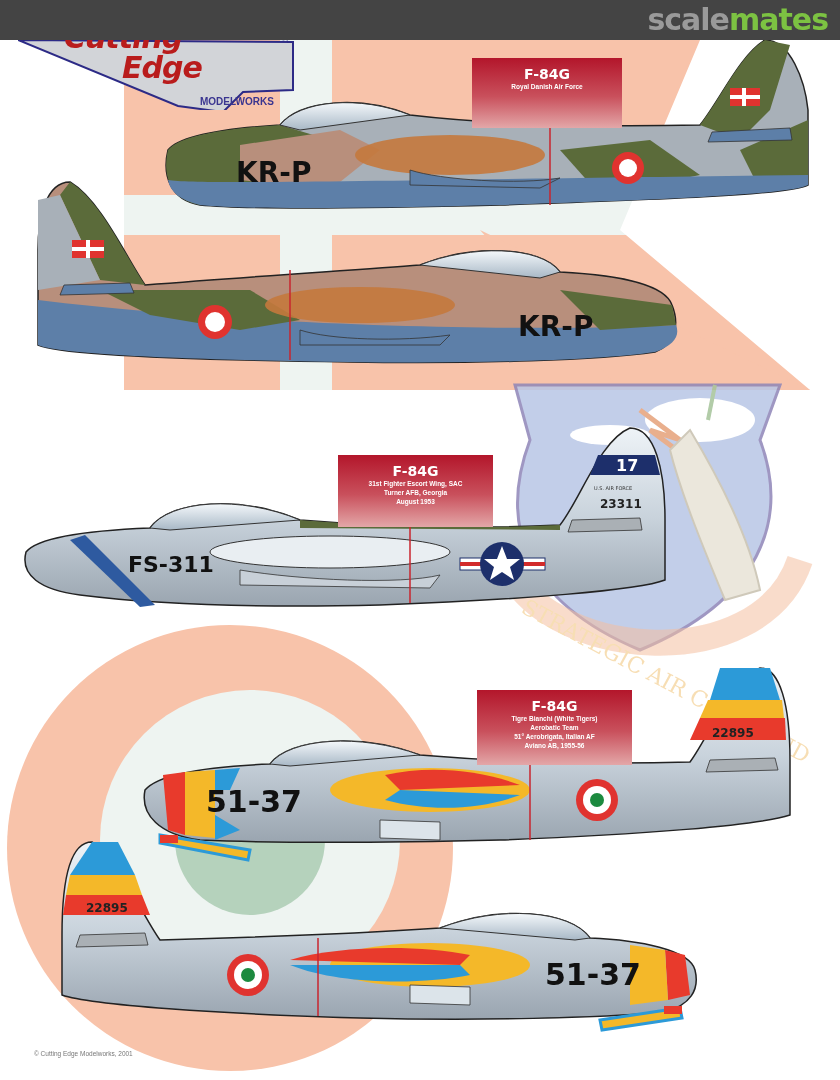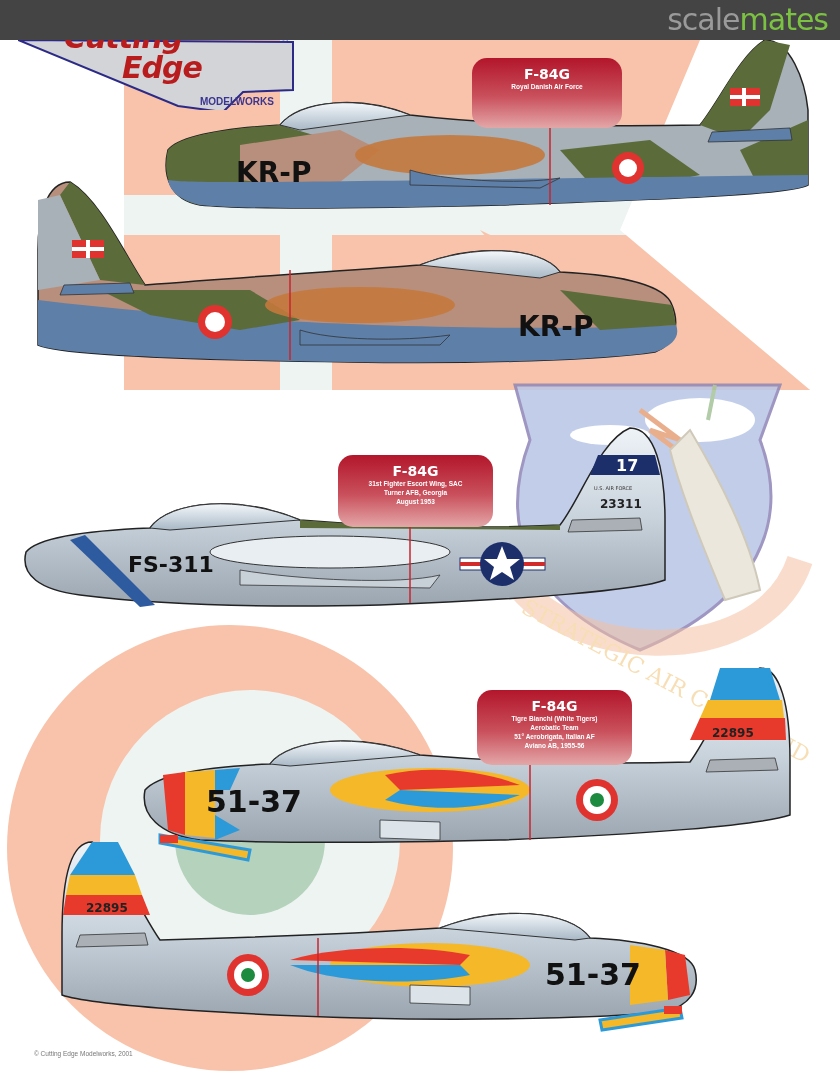--- a/index.html
+++ b/index.html
@@ -5,21 +5,21 @@
   * { box-sizing: border-box; margin: 0; padding: 0; }
   html, body { width: 840px; height: 1080px; overflow: hidden; background: #ffffff; }
   body { position: relative; font-family: "Liberation Sans", sans-serif; }
 
   .top-bar {
     position: absolute; left: 0; top: 0; width: 840px; height: 40px;
     background: #444444; z-index: 50;
   }
   .brand {
     position: absolute; right: 12px; top: 2px;
-    font-family: "DejaVu Sans", sans-serif; font-weight: normal; font-size: 30px; letter-spacing: -1px;
+    font-family: "DejaVu Sans", sans-serif; font-weight: bold; font-size: 30px; letter-spacing: -1px;
   }
   .brand .scale { color: #9a9a9a; }
   .brand .mates { color: #7cc242; }
 
   .layer { position: absolute; left: 0; top: 0; width: 840px; height: 1080px; }
 
   .logo {
     position: absolute; left: 18px; top: 20px; width: 280px; height: 90px; z-index: 20;
   }
   .logo-word {
@@ -27,21 +27,21 @@
     color: #b91c1c; letter-spacing: -1px;
   }
   .logo-cutting { left: 46px; top: 0px; font-size: 30px; }
   .logo-edge { left: 104px; top: 30px; font-size: 30px; }
   .logo-modelworks { position: absolute; left: 182px; top: 76px; font-size: 10px; font-weight: bold; color: #3a3590; }
   .logo-reg { position: absolute; left: 264px; top: 14px; font-size: 9px; color: #3a3590; }
 
   .caption {
     position: absolute; z-index: 25;
     background: linear-gradient(180deg, #b3162b 0%, #c9505c 55%, #e3a7a8 100%);
-    color: #ffffff; text-align: center; padding-top: 8px; border-radius: 15px;
+    color: #ffffff; text-align: center; padding-top: 8px;
   }
   .caption .title { font-family: "DejaVu Sans", sans-serif; font-weight: bold; font-size: 14px; line-height: 16px; }
   .caption .sub { font-size: 6.5px; font-weight: bold; line-height: 9px; }
 
   .code-partial {
     position: absolute; left: 650px; top: 30px; font-size: 11px; font-weight: bold; color: #222; z-index: 45;
   }
   .copyright {
     position: absolute; left: 34px; top: 1050px; font-size: 6.5px; color: #777; z-index: 30;
   }

